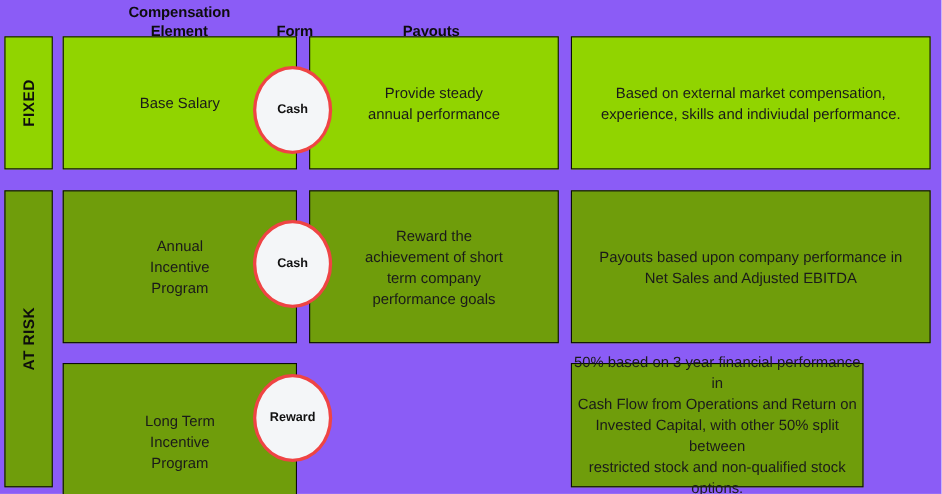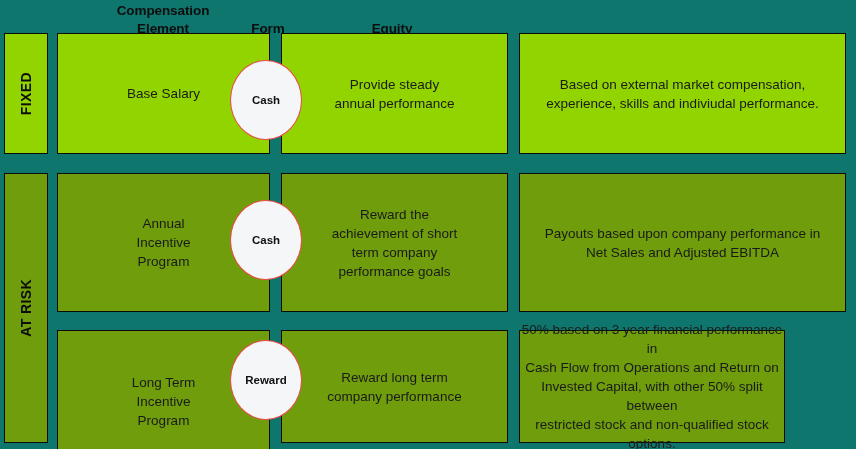--- a/index.html
+++ b/index.html
@@ -7,21 +7,21 @@
     padding: 0;
     background: #ffffff;
   }
   body {
     font-family: "Liberation Sans", sans-serif;
   }
   #canvas {
     position: relative;
     width: 856px;
     height: 449px;
-    background: #0f766e;
+    background: #8b5cf6;
     overflow: hidden;
   }
 
   
   .col-header {
     position: absolute;
     font-weight: bold;
     font-size: 13.5px;
     color: #0d0d0d;
     text-align: center;
@@ -79,42 +79,42 @@
   
   #box-element-3 { left: 57px;  top: 330px; width: 213px; height: 143px; }
   #box-purpose-3 { left: 281px; top: 330px; width: 227px; height: 113px; }
   #box-links-3   { left: 519px; top: 330px; width: 266px; height: 113px; }
 
   
   .form-circle {
     position: absolute;
     border-radius: 50%;
     background: #f4f6f8;
-    border: 1px solid #ef4444;
+    border: 3px solid #ef4444;
     display: flex;
     align-items: center;
     justify-content: center;
     font-weight: bold;
     font-size: 11.5px;
     color: #111111;
     box-sizing: border-box;
   }
   #circle-1 { left: 230px; top: 60px;  width: 72px; height: 80px; }
   #circle-2 { left: 230px; top: 200px; width: 72px; height: 80px; }
   #circle-3 { left: 230px; top: 340px; width: 72px; height: 80px; }
 </style>
 </head>
 <body>
 
 <div id="canvas">
 
   <div id="hdr-element" class="col-header">Compensation
 Element</div>
   <div id="hdr-form" class="col-header">Form</div>
-  <div id="hdr-purpose" class="col-header">Equity</div>
+  <div id="hdr-purpose" class="col-header">Payouts</div>
 
   <div id="box-fixed-label" class="box fixed-tone">
     <span class="side-label">FIXED</span>
   </div>
   <div id="box-risk-label" class="box risk-tone">
     <span class="side-label">AT RISK</span>
   </div>
 
   <div id="box-element-1" class="box fixed-tone">Base Salary</div>
   <div id="box-purpose-1" class="box fixed-tone">Provide steady
@@ -130,21 +130,19 @@
 achievement of short
 term company
 performance goals</div>
   <div id="box-links-2" class="box risk-tone">Payouts based upon company performance in
 Net Sales and Adjusted EBITDA</div>
   <div id="circle-2" class="form-circle">Cash</div>
 
   <div id="box-element-3" class="box risk-tone">Long Term
 Incentive
 Program</div>
-  <div id="box-purpose-3" class="box risk-tone">Reward long term
-company performance</div>
   <div id="box-links-3" class="box risk-tone">50% based on 3 year financial performance in
 Cash Flow from Operations and Return on
 Invested Capital, with other 50% split between
 restricted stock and non-qualified stock options.</div>
   <div id="circle-3" class="form-circle">Reward</div>
 
 </div>
 
 </body></html>

